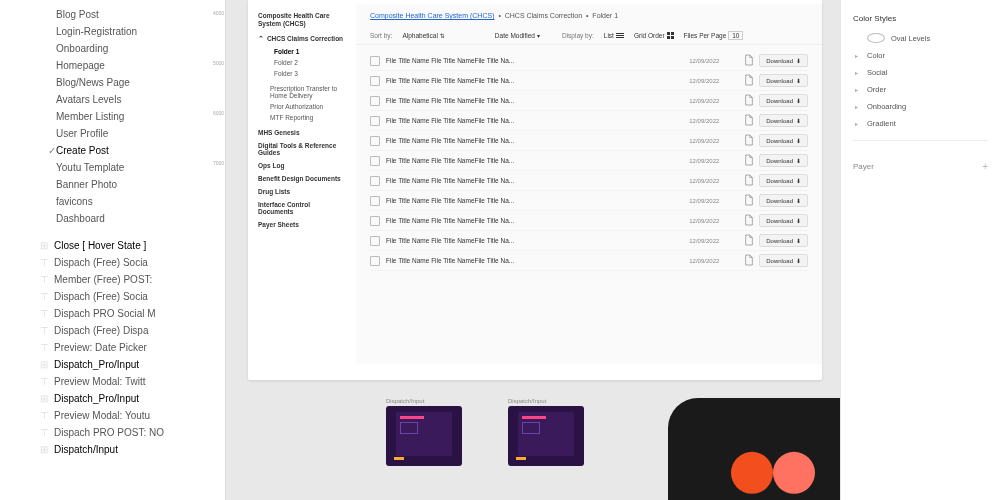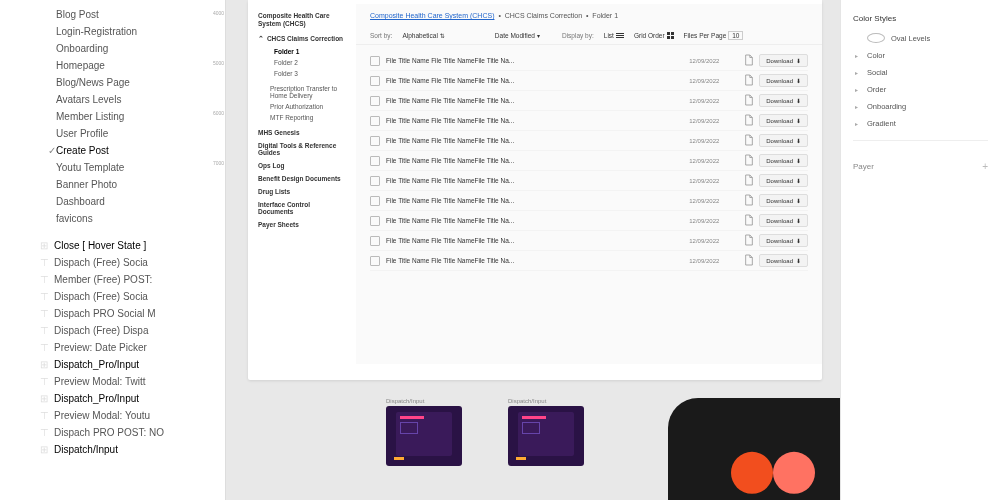--- a/index.html
+++ b/index.html
@@ -116,25 +116,25 @@
       <div class="lp-item">
         <span class="mark"></span>
         <span>Youtu Template</span>
       </div>
       <div class="lp-item">
         <span class="mark"></span>
         <span>Banner Photo</span>
       </div>
       <div class="lp-item">
         <span class="mark"></span>
+        <span>favicons</span>
+      </div>
+      <div class="lp-item">
+        <span class="mark"></span>
         <span>Dashboard</span>
-      </div>
-      <div class="lp-item">
-        <span class="mark"></span>
-        <span>favicons</span>
       </div>
     </div>
   <div style="height:10px"></div>
   <div id="lp-frames">
       <div class="lp-item l2 sel">
         <span class="ico">⊞</span>
         <span>Close [ Hover State ]</span>
       </div>
       <div class="lp-item l2">
         <span class="ico">⊤</span>

